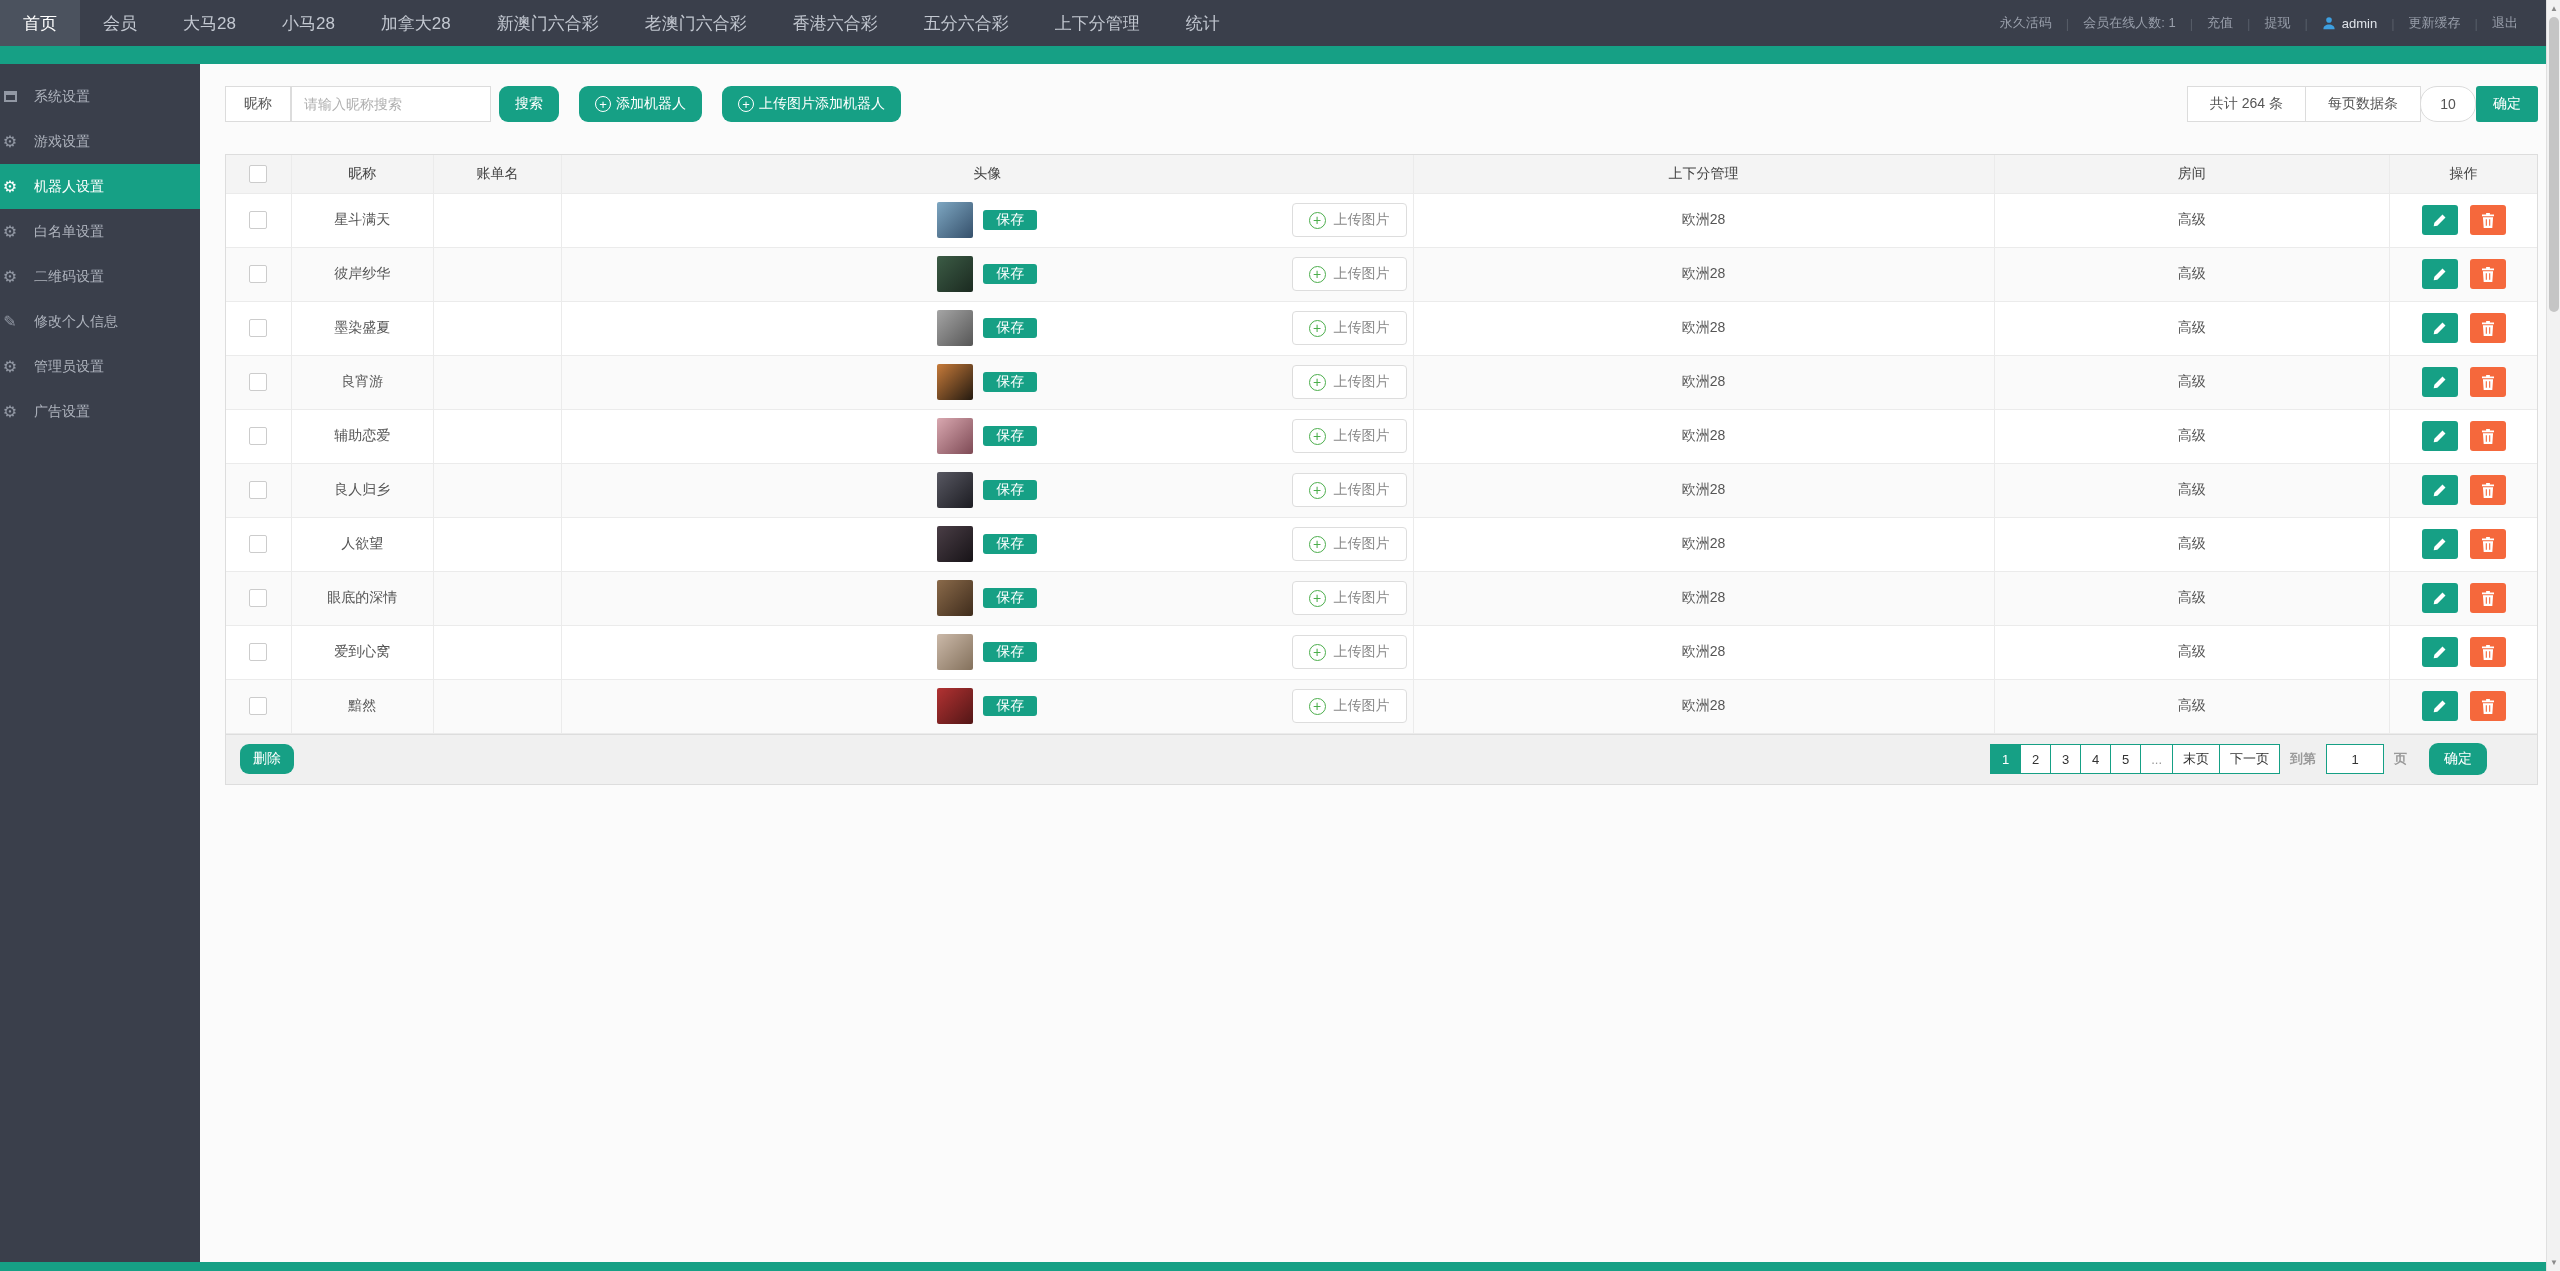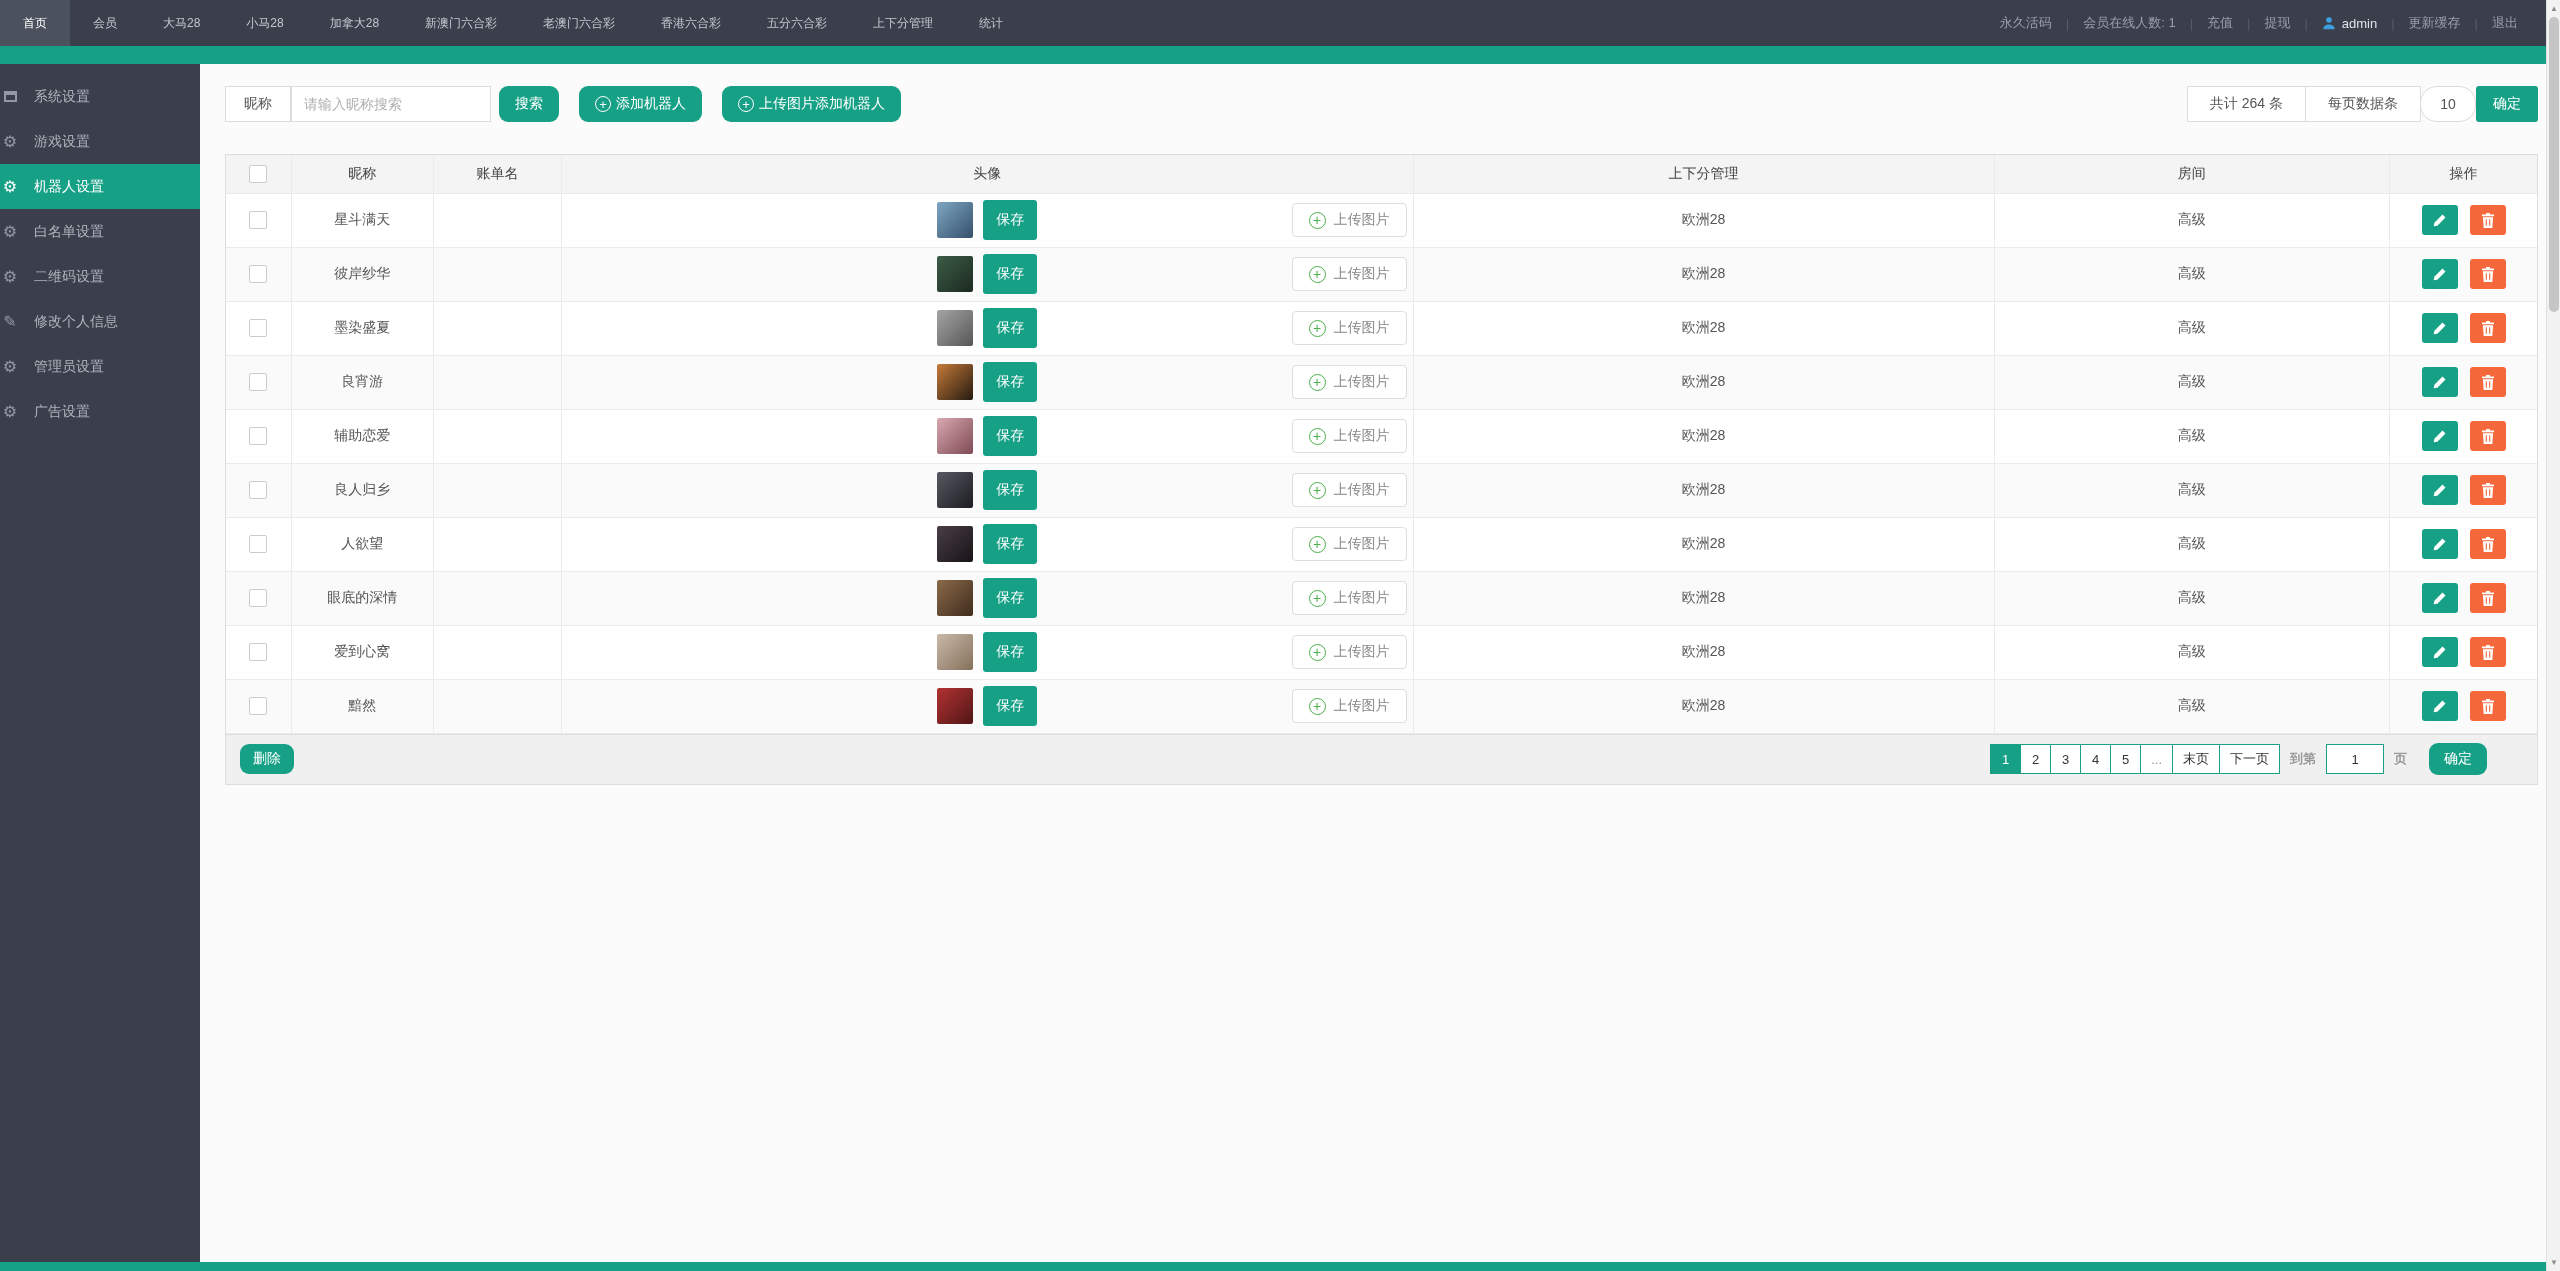--- a/index.html
+++ b/index.html
@@ -2,21 +2,21 @@
 <html><head>
 <meta charset="utf-8">
 <style>
   * { margin:0; padding:0; box-sizing:border-box; }
   html,body { width:2560px; height:1271px; font-family:"Liberation Sans","DejaVu Sans",sans-serif; }
   .page { position:relative; width:2560px; height:1271px; background:#fbfbfb; overflow:hidden; }
 
   
   .topnav { height:46px; background:#3a3f4b; display:flex; align-items:stretch; justify-content:space-between; }
   .nav-left { display:flex; align-items:stretch; }
-  .nav-item { display:flex; align-items:center; padding:0 23px; color:#c3c8d1; font-size:12px; cursor:pointer; }
+  .nav-item { display:flex; align-items:center; padding:0 23px; color:#c3c8d1; font-size:17px; cursor:pointer; }
   .nav-item.active { background:#4b525e; color:#ffffff; }
   .nav-right { display:flex; align-items:center; padding-right:28px; font-size:13px; color:#999fab; }
   .nav-r-item { display:flex; align-items:center; padding:0 14px; white-space:nowrap; cursor:pointer; }
   .nav-r-item.status { cursor:default; }
   .nav-r-item.admin { color:#dfe3e9; }
   .nav-r-item .u-ic { margin-right:6px; display:inline-flex; }
   .nav-divider { color:#565c68; }
 
   .teal-band { height:18px; background:#16a085; }
   .bottom-band { position:absolute; left:0; bottom:0; width:2546px; height:9px; background:#16a085; }
@@ -54,21 +54,21 @@
   table { width:100%; border-collapse:collapse; table-layout:fixed; }
   th, td { border-right:1px solid #ebebeb; border-bottom:1px solid #ebebeb; text-align:center; font-size:14px; }
   th:last-child, td:last-child { border-right:none; }
   thead th { height:38px; background:#f4f4f4; color:#444; font-weight:400; }
   tbody td { height:54px; color:#555; }
   tbody tr:nth-child(even) td { background:#fafafa; }
   .cb { appearance:none; -webkit-appearance:none; width:18px; height:18px; border:1px solid #ccc; background:#fff; border-radius:2px; cursor:pointer; vertical-align:middle; }
   .avatar-cell { position:relative; }
   .av-center { display:flex; align-items:center; justify-content:center; gap:10px; }
   .avatar { width:36px; height:36px; border-radius:2px; flex:none; }
-  .btn-save { height:40px; padding:0 13px; border-radius:3px; }
+  .btn-save { height:20px; padding:0 13px; border-radius:3px; }
   .upload-btn { position:absolute; right:6px; top:50%; transform:translateY(-50%); height:34px; padding:0 16px; background:#fff; border:1px solid #ddd; border-radius:4px; color:#888; font-size:14px; display:inline-flex; align-items:center; cursor:pointer; font-family:inherit; }
   .gplus { width:17px; height:17px; border:1px solid #4cae4c; color:#4cae4c; border-radius:50%; display:inline-flex; align-items:center; justify-content:center; font-size:14px; margin-right:8px; line-height:1; }
   .ops-cell .op { width:36px; height:30px; border:none; border-radius:3px; margin:0 4px; cursor:pointer; display:inline-flex; align-items:center; justify-content:center; }
   .op.edit { background:#16a085; }
   .op.del { background:#f5683c; }
 
   
   .table-footer { height:50px; background:#f0f0f0; border-top:1px solid #ddd; display:flex; align-items:center; justify-content:space-between; padding:16px 14px; }
   .btn-del { height:30px; padding:0 13px; }
   .pager { display:flex; align-items:center; margin-right:36px; }

